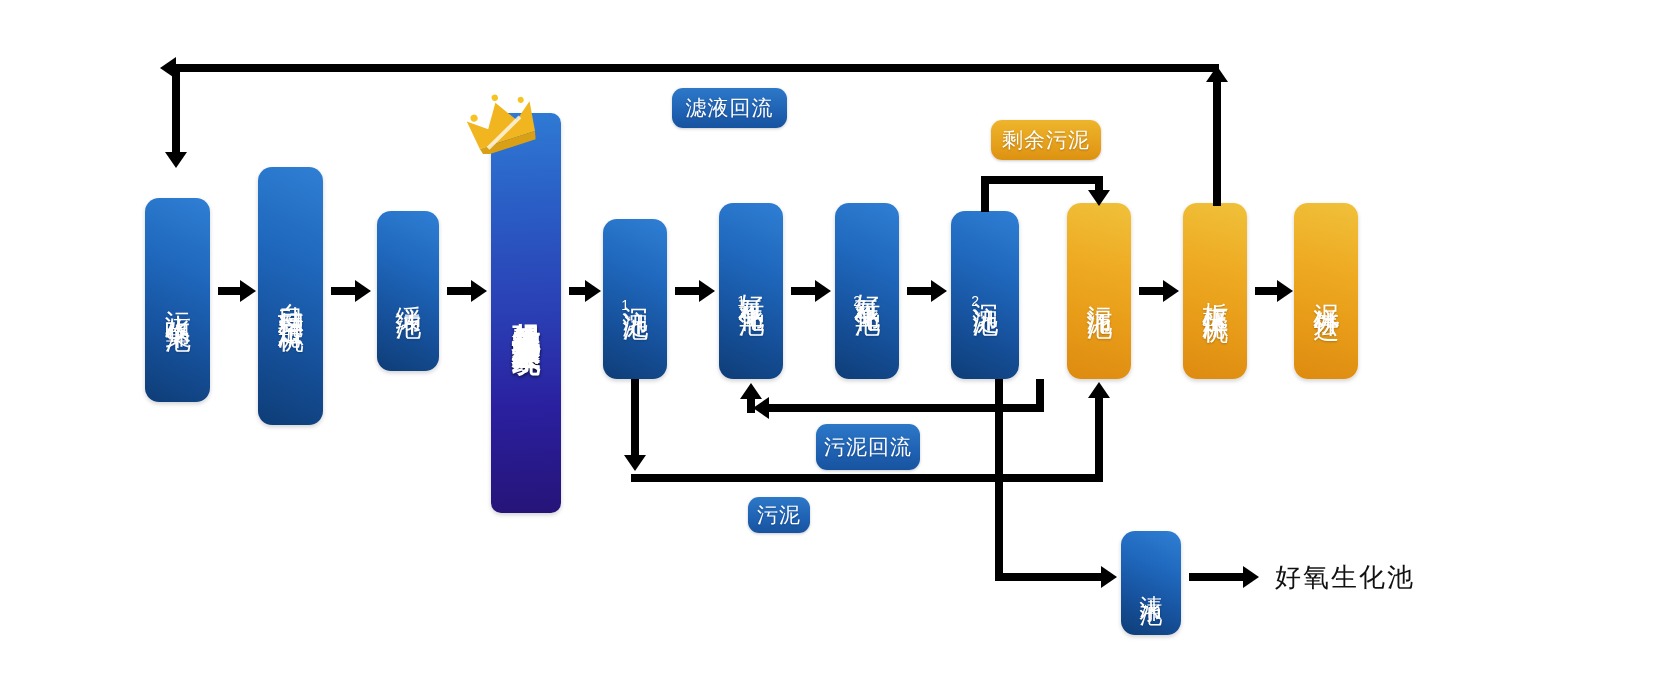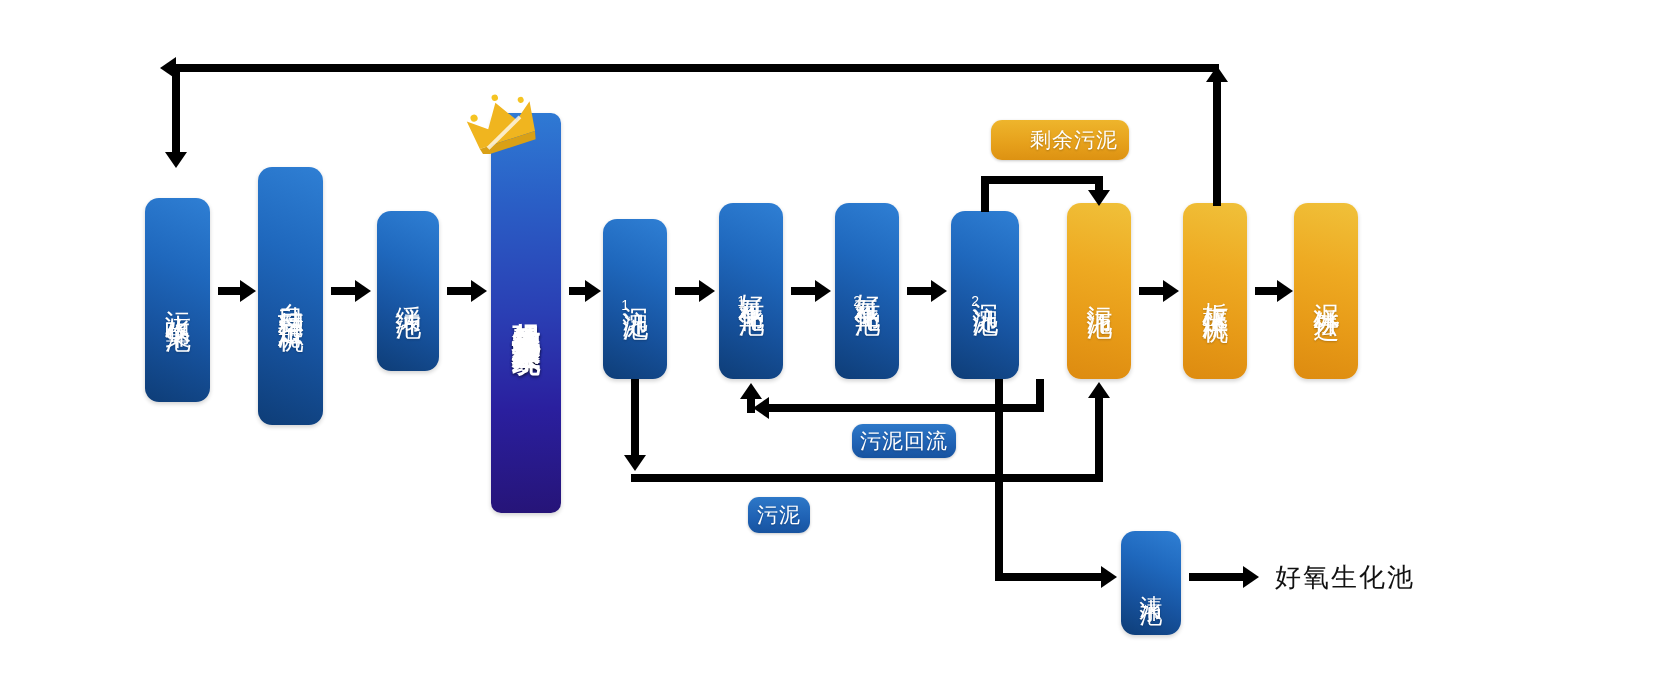--- a/index.html
+++ b/index.html
@@ -64,21 +64,21 @@
     display:flex;align-items:center;justify-content:center;
     color:#fff;
     font-size:21px;
     letter-spacing:1px;
     z-index:14;
     box-shadow:0 1px 3px rgba(0,0,0,.22);
     text-shadow:0 1px 2px rgba(0,0,0,.25);
     white-space:nowrap;
   }
   .pill-blue{background:linear-gradient(180deg,#2d78c8 0%,#1f61b3 60%,#17539f 100%);}
-  .pill-orange{background:linear-gradient(180deg,#eeb52c 0%,#e6a01b 60%,#dd9212 100%);padding-left:28px;}
+  .pill-orange{background:linear-gradient(180deg,#eeb52c 0%,#e6a01b 60%,#dd9212 100%);}
 
   
   .plaintext{
     position:absolute;
     color:#111;
     font-size:26px;
     letter-spacing:2px;
     white-space:nowrap;
     z-index:12;
   }
@@ -106,20 +106,23 @@
   <div class="hline" style="left:175px;top:64px;width:1044px;height:8px;"></div>
 
   <div class="arrowL" style="left:160px;top:57px;"></div>
 
   <div class="vline" style="left:172px;top:64px;width:8px;height:90px;"></div>
   <div class="arrowD" style="left:165px;top:152px;"></div>
 
   <div class="vline" style="left:1213px;top:76px;width:8px;height:130px;"></div>
   <div class="arrowU" style="left:1206px;top:66px;"></div>
 
+  <div class="pill pill-blue" style="left:672px;top:88px;width:115px;height:40px;">
+    <span>滤液回流</span>
+  </div>
 
   <div class="vline" style="left:981px;top:176px;width:8px;height:36px;"></div>
   <div class="hline" style="left:981px;top:176px;width:122px;height:8px;"></div>
   <div class="vline" style="left:1095px;top:176px;width:8px;height:22px;"></div>
   <div class="arrowD" style="left:1088px;top:190px;"></div>
 
   <div class="pill pill-orange" style="left:991px;top:120px;width:110px;height:40px;">
     <span>剩余污泥</span>
   </div>
 
@@ -210,21 +213,21 @@
 
   <div class="conn" style="left:1255px;top:287px;width:24px;"></div>
   <div class="arrowR" style="left:1277px;top:280px;"></div>
 
   <div class="vline" style="left:1036px;top:379px;width:8px;height:32px;"></div>
   <div class="hline" style="left:768px;top:404px;width:276px;height:8px;"></div>
   <div class="arrowL" style="left:753px;top:397px;"></div>
   <div class="vline" style="left:747px;top:395px;width:8px;height:18px;"></div>
   <div class="arrowU" style="left:740px;top:383px;"></div>
 
-  <div class="pill pill-blue" style="left:852px;top:424px;width:104px;height:34px;">
+  <div class="pill pill-blue" style="left:816px;top:424px;width:104px;height:46px;">
     <span>污泥回流</span>
   </div>
 
   <div class="vline" style="left:631px;top:379px;width:8px;height:82px;"></div>
   <div class="arrowD" style="left:624px;top:455px;"></div>
   <div class="hline" style="left:631px;top:474px;width:472px;height:8px;"></div>
   <div class="vline" style="left:1095px;top:394px;width:8px;height:88px;"></div>
   <div class="arrowU" style="left:1088px;top:382px;"></div>
 
   <div class="pill pill-blue" style="left:748px;top:497px;width:62px;height:36px;">

